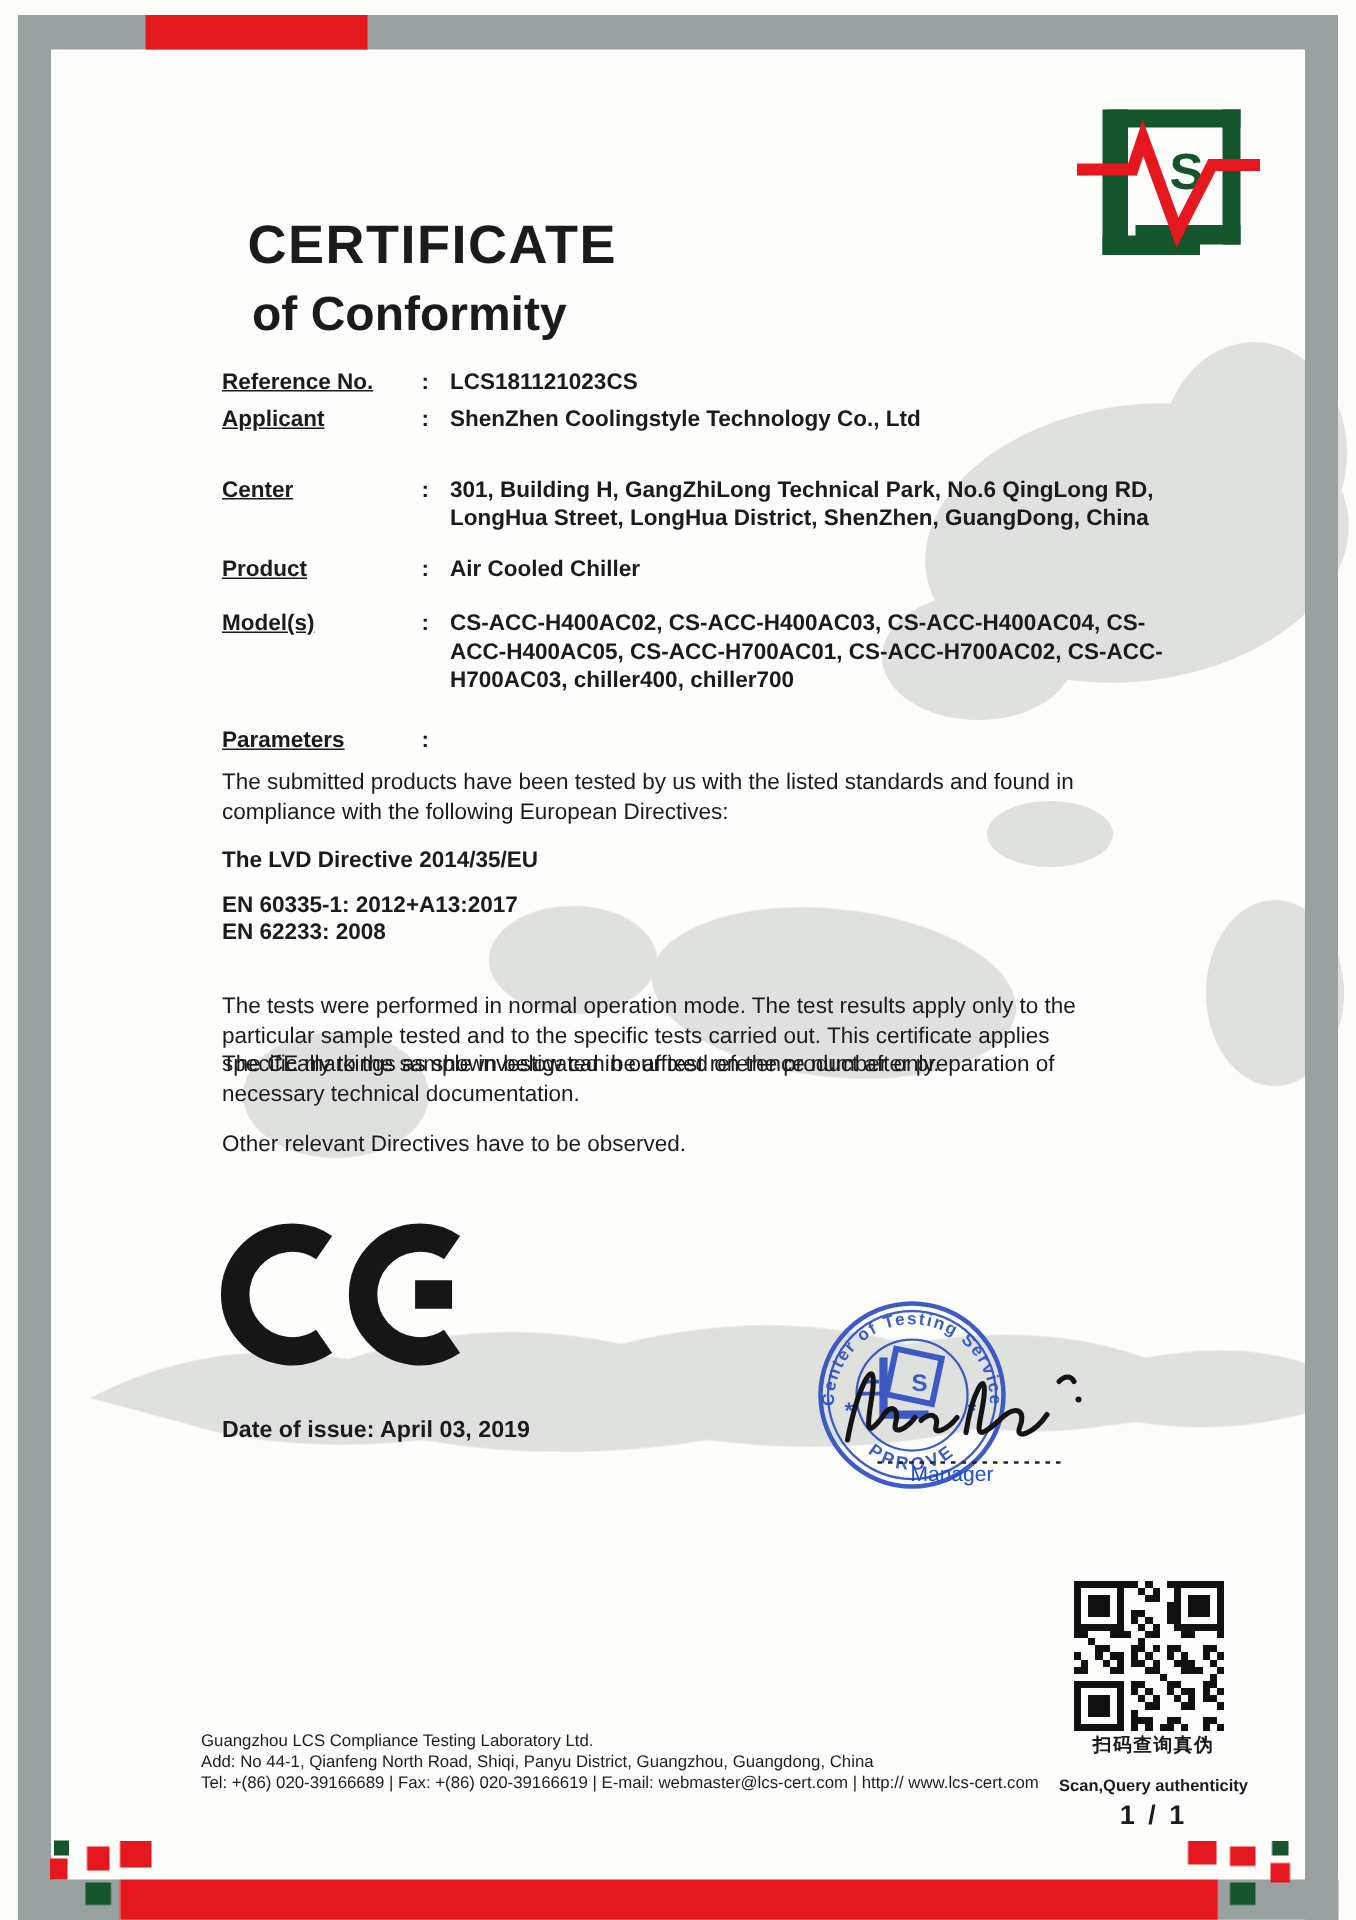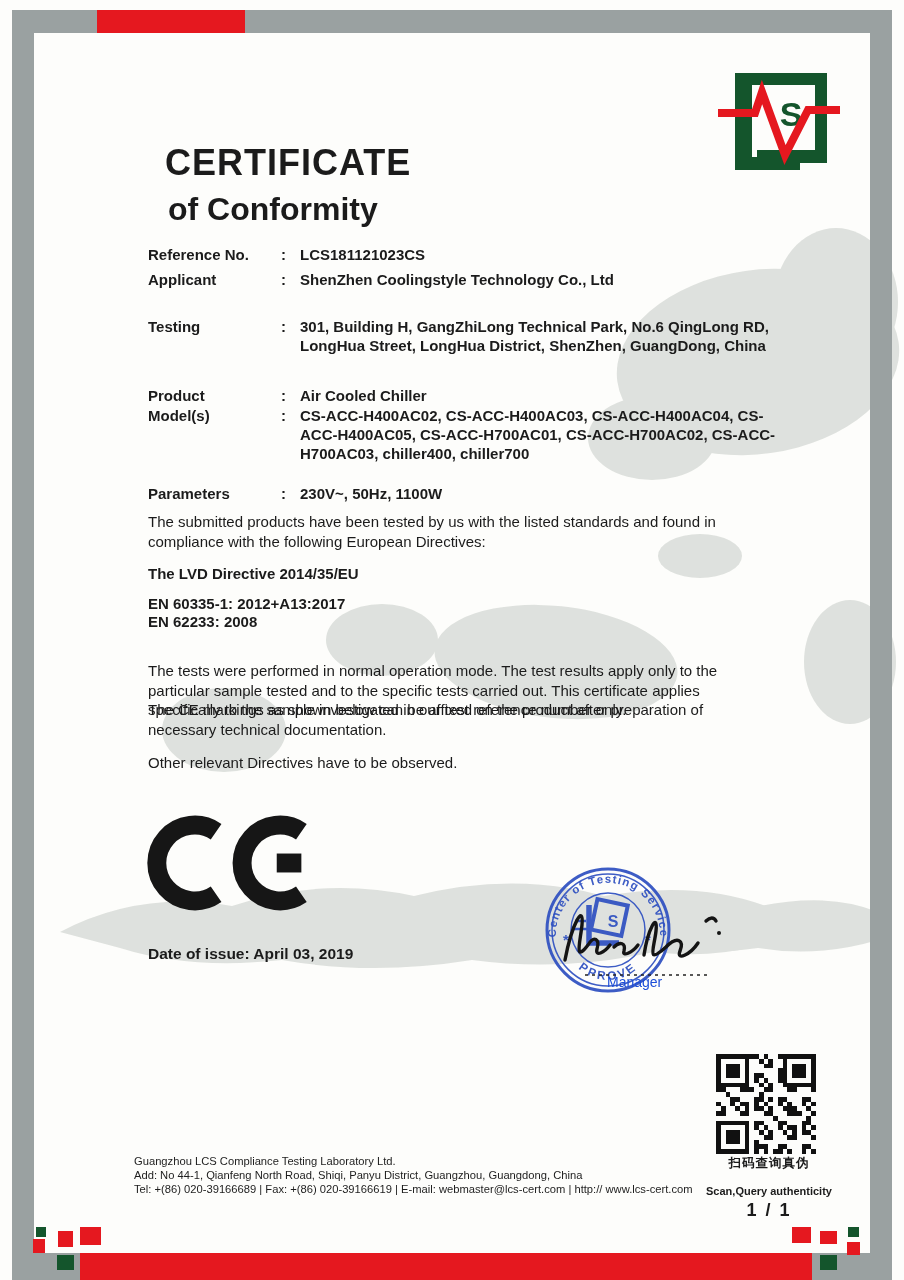--- a/index.html
+++ b/index.html
@@ -7,21 +7,21 @@
         font-family:"Liberation Sans",sans-serif;color:#1b1b1b;}
   .abs{position:absolute;}
   
   .gray{background:#9aa1a1;}
   .red{background:#e5181f;}
   .green{background:#14552c;}
   
   .title{position:absolute;left:165px;top:142px;font-size:36px;font-weight:bold;letter-spacing:1px;}
   .subtitle{position:absolute;left:168px;top:191px;font-size:32px;font-weight:bold;}
   .frow{position:absolute;left:148px;display:flex;font-size:15px;font-weight:bold;line-height:19px;}
-  .flabel{width:133px;}
+  .flabel{width:133px;text-decoration:underline;}
   .fcolon{width:19px;}
   .fvalue{width:482px;}
   .para{position:absolute;left:148px;width:604px;font-size:15px;line-height:19.5px;}
   .pbold{font-weight:bold;}
   .dateline{position:absolute;left:148px;top:945px;font-size:15.5px;font-weight:bold;}
   .manager{position:absolute;left:607px;top:974px;font-size:14px;color:#1d4ed8;}
   .footer{position:absolute;left:134px;top:1155px;width:566px;font-size:11.2px;line-height:13.8px;color:#1d1d1d;}
   .qrcap{position:absolute;left:688px;top:1155px;width:162px;text-align:center;}
   .qrcap .cn{font-size:12.5px;font-weight:bold;letter-spacing:1px;}
   .qrcap .en{font-size:11px;font-weight:bold;margin-top:13px;}
@@ -90,38 +90,37 @@
     <span class="flabel">Reference No.</span>
     <span class="fcolon">:</span>
     <span class="fvalue">LCS181121023CS</span>
   </div>
   <div class="frow" style="top:270px;">
     <span class="flabel">Applicant</span>
     <span class="fcolon">:</span>
     <span class="fvalue">ShenZhen Coolingstyle Technology Co., Ltd</span>
   </div>
   <div class="frow" style="top:317px;">
-    <span class="flabel">Testing</span>
+    <span class="flabel">Center</span>
     <span class="fcolon">:</span>
     <span class="fvalue">301, Building H, GangZhiLong Technical Park, No.6 QingLong RD, LongHua Street, LongHua District, ShenZhen, GuangDong, China</span>
   </div>
-  <div class="frow" style="top:386px;align-items:flex-end;">
+  <div class="frow" style="top:370px;align-items:flex-end;">
     <span class="flabel">Product</span>
     <span class="fcolon">:</span>
     <span class="fvalue">Air Cooled Chiller</span>
   </div>
   <div class="frow" style="top:406px;">
     <span class="flabel">Model(s)</span>
     <span class="fcolon">:</span>
     <span class="fvalue">CS-ACC-H400AC02, CS-ACC-H400AC03, CS-ACC-H400AC04, CS-ACC-H400AC05, CS-ACC-H700AC01, CS-ACC-H700AC02, CS-ACC-H700AC03, chiller400, chiller700</span>
   </div>
   <div class="frow" style="top:484px;">
     <span class="flabel">Parameters</span>
     <span class="fcolon">:</span>
-    <span class="fvalue">230V~, 50Hz, 1100W</span>
   </div>
 
   <div class="para" style="top:512px;">The submitted products have been tested by us with the listed standards and found in compliance with the following European Directives:</div>
   <div class="para pbold" style="top:564px;">The LVD Directive 2014/35/EU</div>
   <div class="para pbold" style="top:594px;">EN 60335-1: 2012+A13:2017</div>
   <div class="para pbold" style="top:612px;">EN 62233: 2008</div>
   <div class="para" style="top:661px;">The tests were performed in normal operation mode. The test results apply only to the particular sample tested and to the specific tests carried out. This certificate applies specifically to the sample investigated in our test reference number only.</div>
   <div class="para" style="top:700px;">The CE markings as shown below can be affixed on the product after preparation of necessary technical documentation.</div>
   <div class="para" style="top:753px;">Other relevant Directives have to be observed.</div>
 

